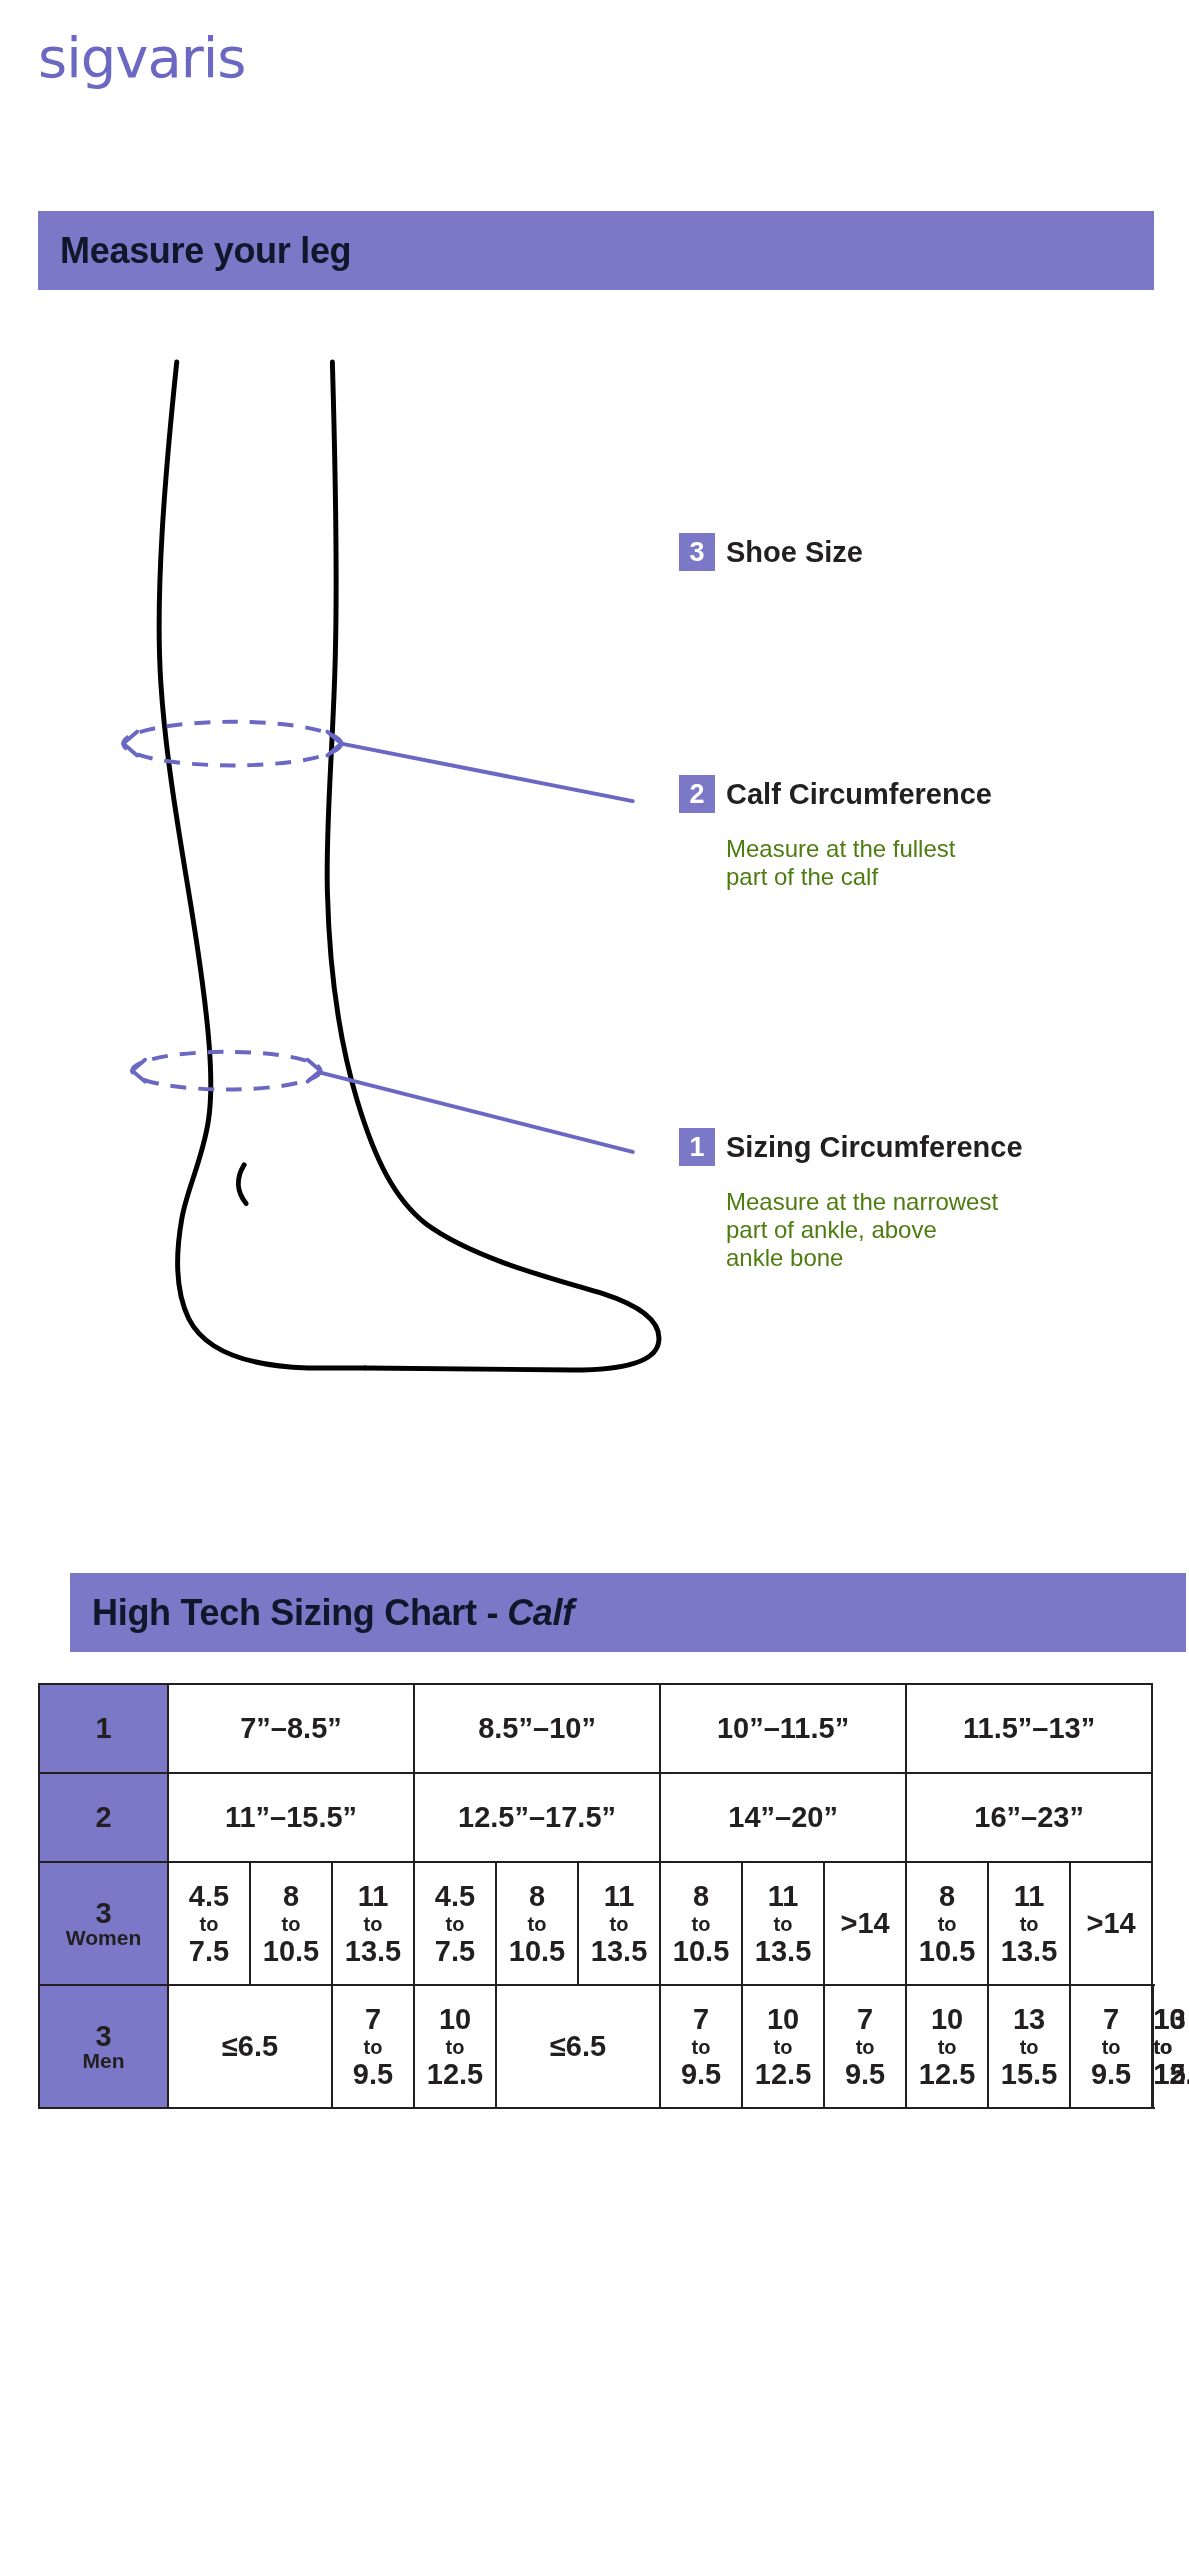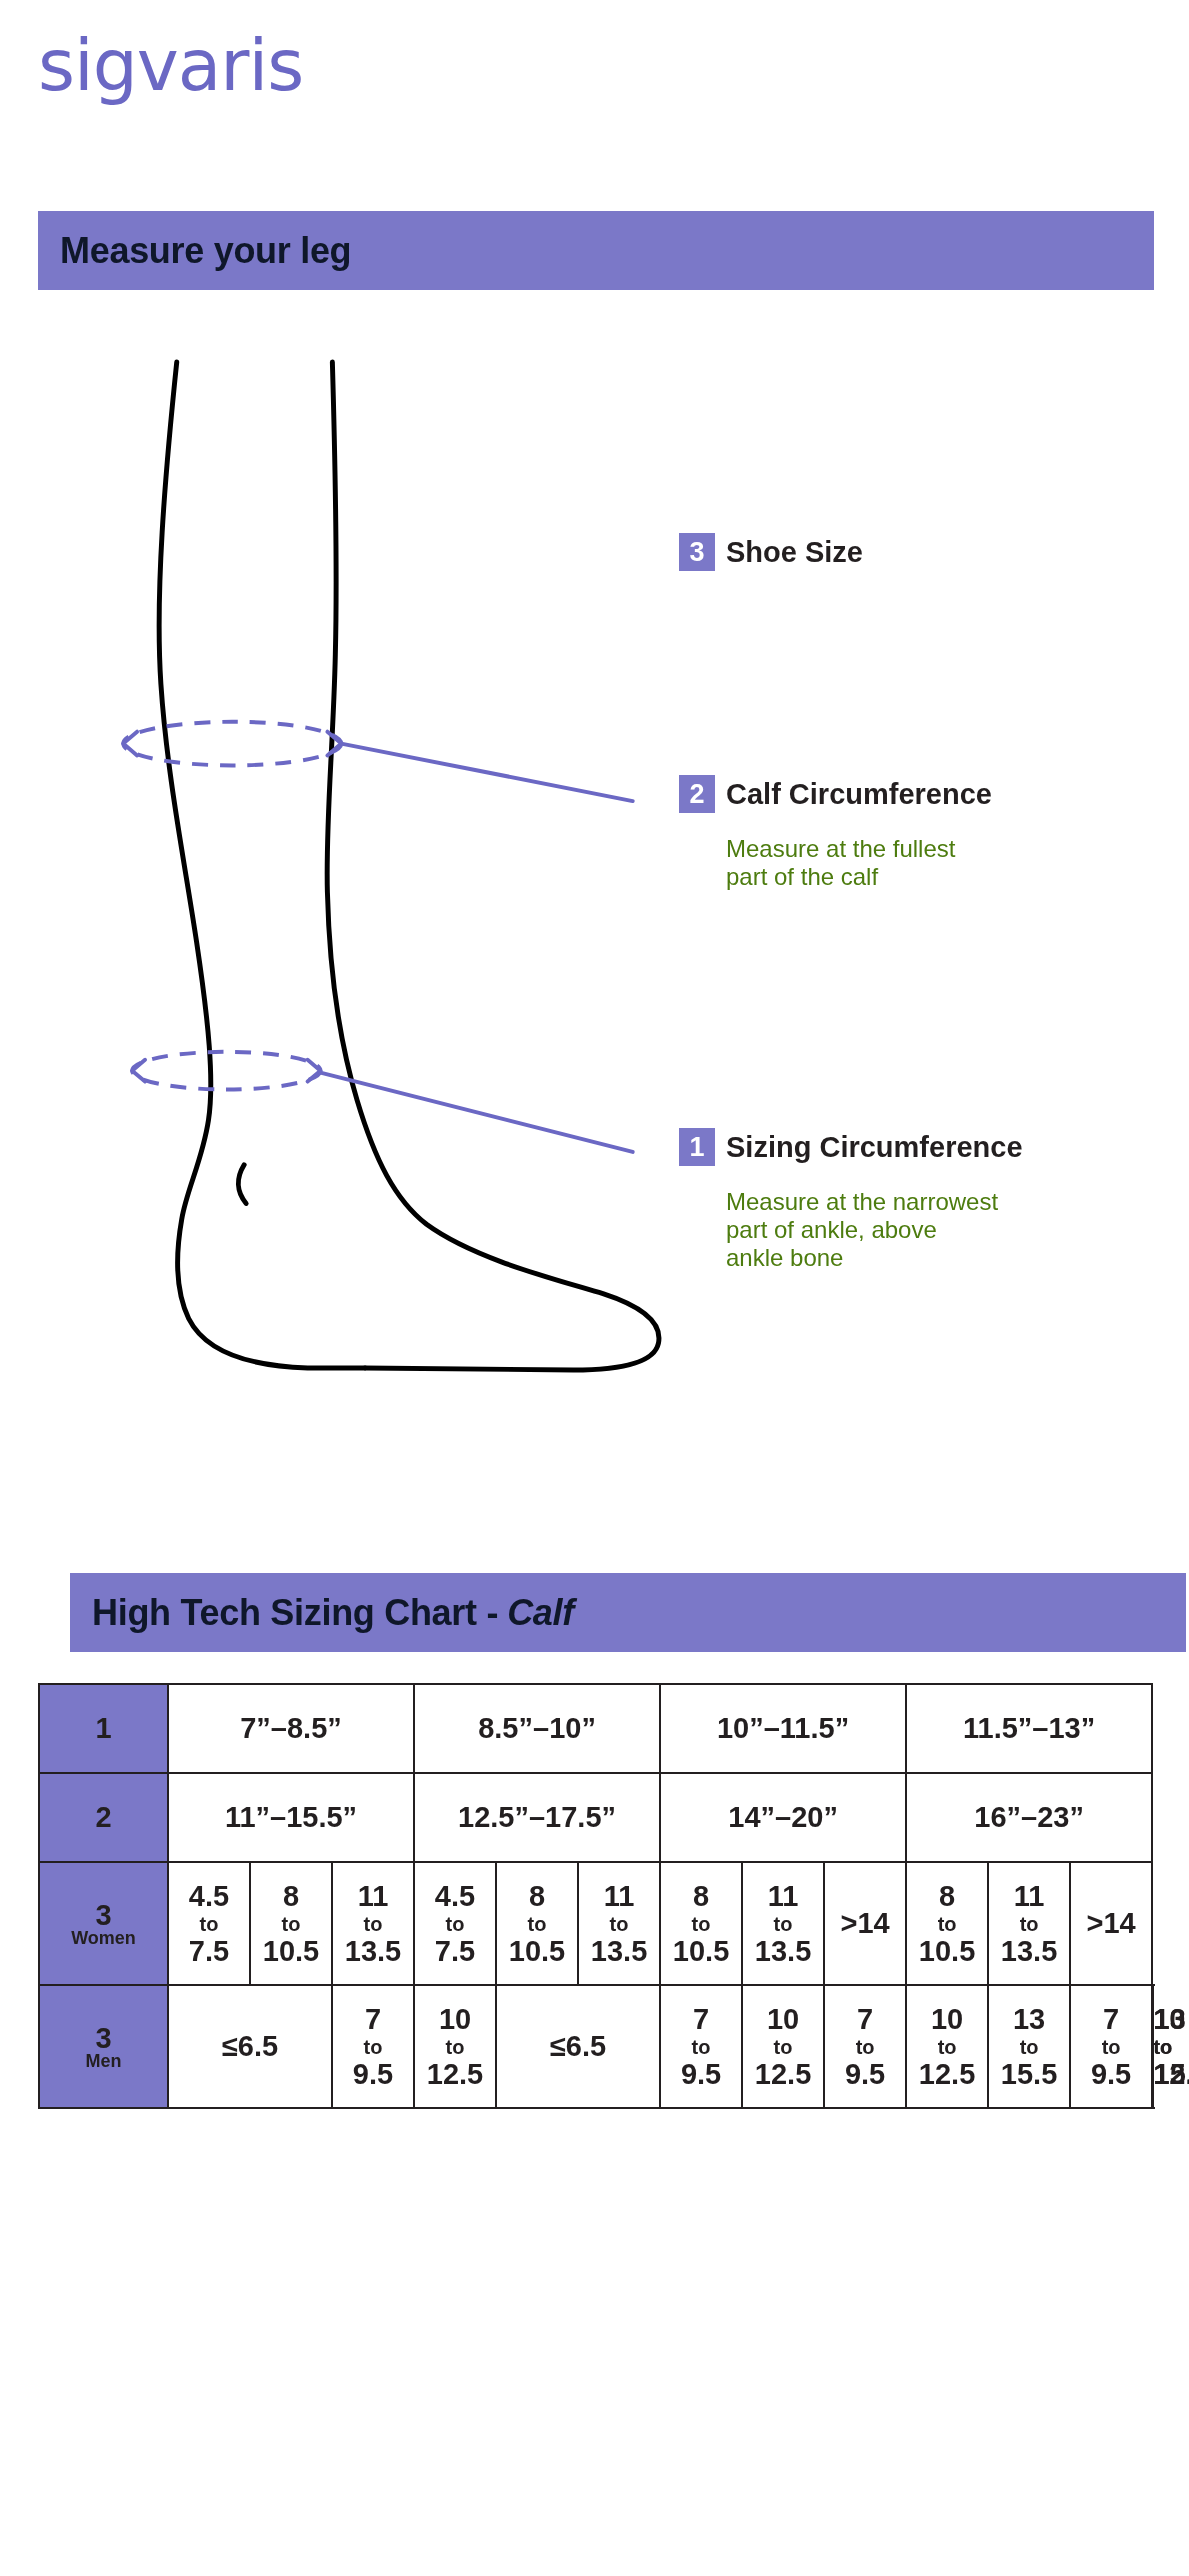--- a/index.html
+++ b/index.html
@@ -20,21 +20,21 @@
     width: 1190px;
     height: 2576px;
   }
 
   
   .logo {
     position: absolute;
     left: 38px;
     top: 30px;
     font-family: "DejaVu Sans", sans-serif;
-    font-size: 71px;
+    font-size: 56px;
     letter-spacing: -1px;
     color: #6b68c4;
     font-weight: 400;
     line-height: 1;
   }
 
   
   .banner {
     position: absolute;
     background: #7b78c8;
@@ -132,21 +132,21 @@
   td.rowhead {
     background: #7b78c8;
     color: #ffffff;
     font-size: 44px;
     font-weight: bold;
     border-color: #231f20;
     width: 129px;
   }
   td.rowhead .sub {
     display: block;
-    font-size: 18px;
+    font-size: 21px;
     font-weight: bold;
     margin-top: -4px;
   }
   td.rowhead-size {
     background: #a9a6db;
     color: #ffffff;
     font-size: 30px;
     font-weight: bold;
   }
   tr.r1 td { height: 89px; }

